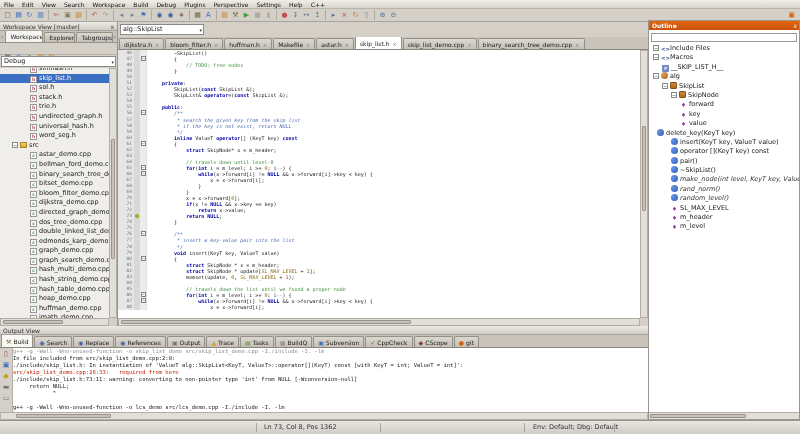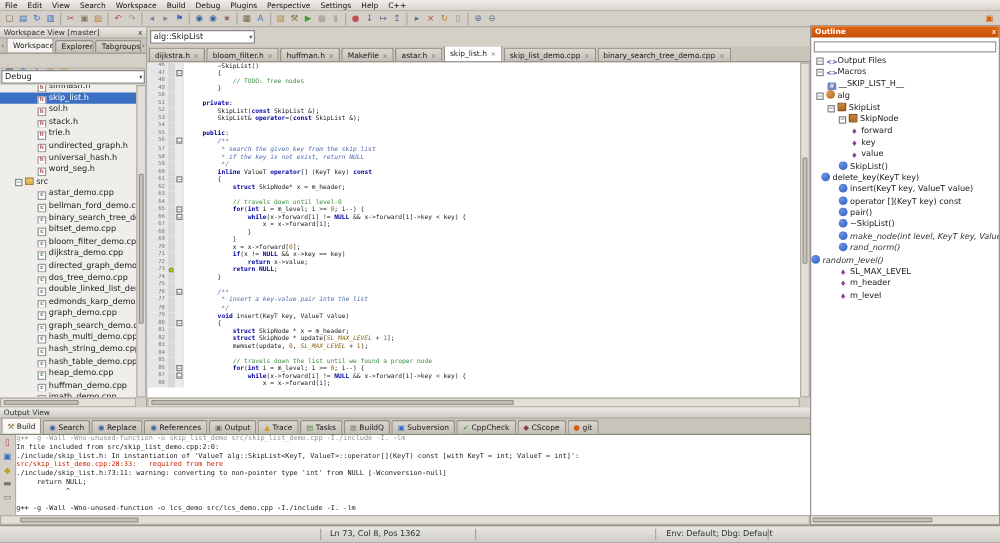--- a/index.html
+++ b/index.html
@@ -484,38 +484,37 @@
     </div>
   </div>
 
   <div class="right-panel">
     <div class="outline-header">
       <span>Outline</span>
       <span class="outline-x">x</span>
     </div>
     <input class="outline-search" style="">
     <div class="outline-tree">
-        <div class="o-row" style="padding-left: 4px;"><span class="expander">−</span><span class="oi oi-angle">&lt;&gt;</span><span>Output Files</span></div>
+        <div class="o-row" style="padding-left: 4px;"><span class="expander">−</span><span class="oi oi-angle">&lt;&gt;</span><span>Include Files</span></div>
         <div class="o-row" style="padding-left: 4px;"><span class="expander">−</span><span class="oi oi-angle">&lt;&gt;</span><span>Macros</span></div>
         <div class="o-row" style="padding-left: 13px;"><span class="oi oi-macro">#</span><span>__SKIP_LIST_H__</span></div>
         <div class="o-row" style="padding-left: 4px;"><span class="expander">−</span><span class="oi oi-namespace"></span><span>alg</span></div>
         <div class="o-row" style="padding-left: 13px;"><span class="expander">−</span><span class="oi oi-class"></span><span>SkipList</span></div>
         <div class="o-row" style="padding-left: 22px;"><span class="expander">−</span><span class="oi oi-class"></span><span>SkipNode</span></div>
         <div class="o-row" style="padding-left: 31px;"><span class="oi oi-member">♦</span><span>forward</span></div>
         <div class="o-row" style="padding-left: 31px;"><span class="oi oi-member">♦</span><span>key</span></div>
         <div class="o-row" style="padding-left: 31px;"><span class="oi oi-member">♦</span><span>value</span></div>
-        <div class="o-row" style="padding-left: 22px;"><span class="oi oi-method"></span><span>SkipList()</span></div>
         <div class="o-row" style="padding-left: 8px;"><span class="oi oi-method"></span><span>delete_key(KeyT key)</span></div>
         <div class="o-row" style="padding-left: 22px;"><span class="oi oi-method"></span><span>insert(KeyT key, ValueT value)</span></div>
         <div class="o-row" style="padding-left: 22px;"><span class="oi oi-method"></span><span>operator [](KeyT key) const</span></div>
         <div class="o-row" style="padding-left: 22px;"><span class="oi oi-method"></span><span>pair()</span></div>
         <div class="o-row" style="padding-left: 22px;"><span class="oi oi-method"></span><span>~SkipList()</span></div>
         <div class="o-row" style="padding-left: 22px;"><span class="oi oi-method"></span><span class="it">make_node(int level, KeyT key, ValueT value)</span></div>
         <div class="o-row" style="padding-left: 22px;"><span class="oi oi-method"></span><span class="it">rand_norm()</span></div>
-        <div class="o-row" style=""><span class="oi oi-method"></span><span class="it">random_level()</span></div>
+        <div class="o-row" style="padding-left: 22px;"><span class="oi oi-method"></span><span class="it">random_level()</span></div>
         <div class="o-row" style="padding-left: 22px;"><span class="oi oi-member">♦</span><span>SL_MAX_LEVEL</span></div>
         <div class="o-row" style="padding-left: 22px;"><span class="oi oi-member">♦</span><span>m_header</span></div>
         <div class="o-row" style="padding-left: 22px;"><span class="oi oi-member">♦</span><span>m_level</span></div>
       </div>
     <div class="hscroll right-hscroll">
       <div class="thumb" style="top:1px;bottom:1px;left:1px;width:96px;"></div>
     </div>
   </div>
 
   <div class="output-panel">

